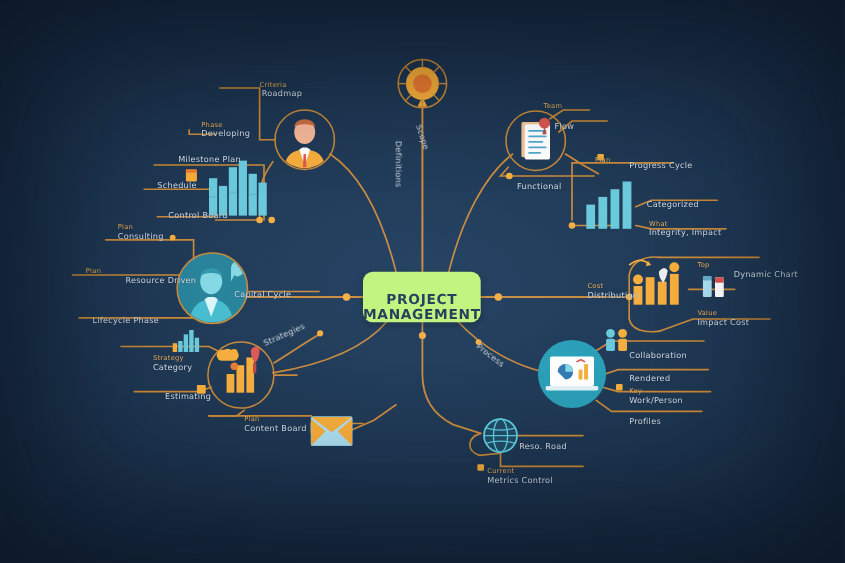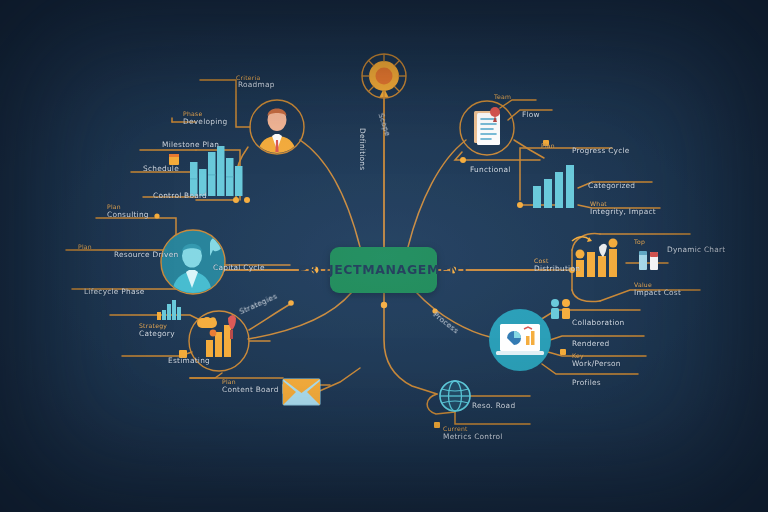--- a/index.html
+++ b/index.html
@@ -18,23 +18,23 @@
   }
   #vignette{
     position:absolute;inset:0;pointer-events:none;
     box-shadow:inset 0 0 120px 30px rgba(7,16,28,.65);
   }
   svg.layer{position:absolute;left:0;top:0;width:768px;height:512px;overflow:visible;}
 
   
   .center-node{
     position:absolute;left:330px;top:247px;width:107px;height:46px;
-    background:#15803d;border-radius:9px;
+    background:#bef264;border-radius:9px;
     box-shadow:0 2px 7px rgba(0,0,0,.40);
-    display:flex;flex-direction:row;align-items:center;justify-content:center;
+    display:flex;flex-direction:column;align-items:center;justify-content:flex-end;
     line-height:1.12;
   }
   .center-node span{
     color:#17273b;font-size:12.5px;font-weight:700;letter-spacing:.6px;
     text-align:center;white-space:nowrap;
   }
 
   
   .lbl{
     position:absolute;white-space:nowrap;
@@ -351,27 +351,27 @@
       <div class="lbl" style="left: 143px; top: 164px;">Schedule</div>
       <div class="lbl" style="left: 153px; top: 191px;">Control Board</div>
       <div class="lbl sm" style="left: 107px; top: 203px;">Plan</div>
       <div class="lbl" style="left: 107px; top: 210px;">Consulting</div>
       <div class="lbl sm" style="left: 78px; top: 243px;">Plan</div>
       <div class="lbl" style="left: 78px; top: 250px; padding-left: 36px;">Resource Driven</div>
       <div class="lbl" style="left: 84px; top: 287px;">Lifecycle Phase</div>
       <div class="lbl" style="left: 213px; top: 263px;">Capital Cycle</div>
       <div class="lbl sm" style="left: 139px; top: 322px;">Strategy</div>
       <div class="lbl" style="left: 139px; top: 329px;">Category</div>
-      <div class="lbl" style="left: 168px; top: 356px;">Estimating</div>
+      <div class="lbl" style="left: 150px; top: 356px;">Estimating</div>
       <div class="lbl sm" style="left: 222px; top: 378px;">Plan</div>
       <div class="lbl" style="left: 222px; top: 385px;">Content Board</div>
       <div class="lbl" style="left: 238px; top: 308px; transform: rotate(-24deg); transform-origin: left top;">Strategies</div>
       <div class="lbl" style="left: 385px; top: 112px; transform: rotate(72deg); transform-origin: left top;">Scope</div>
       <div class="lbl sm" style="left: 494px; top: 93px;">Team</div>
-      <div class="lbl" style="left: 522px; top: 110px;">Flow</div>
+      <div class="lbl" style="left: 504px; top: 110px;">Flow</div>
       <div class="lbl" style="left: 470px; top: 165px; text-align: right;">Functional</div>
       <div class="lbl sm" style="left: 541px; top: 142px;">Plan</div>
       <div class="lbl" style="left: 572px; top: 146px; text-align: right;">Progress Cycle</div>
       <div class="lbl" style="left: 588px; top: 181px;">Categorized</div>
       <div class="lbl sm" style="left: 590px; top: 200px;">What</div>
       <div class="lbl" style="left: 590px; top: 207px;">Integrity, Impact</div>
       <div class="lbl sm" style="left: 534px; top: 257px;">Cost</div>
       <div class="lbl" style="left: 534px; top: 264px;">Distribution</div>
       <div class="lbl sm" style="left: 634px; top: 238px;">Top</div>
       <div class="lbl" style="left: 634px; top: 245px; padding-left: 33px;">Dynamic Chart</div>

